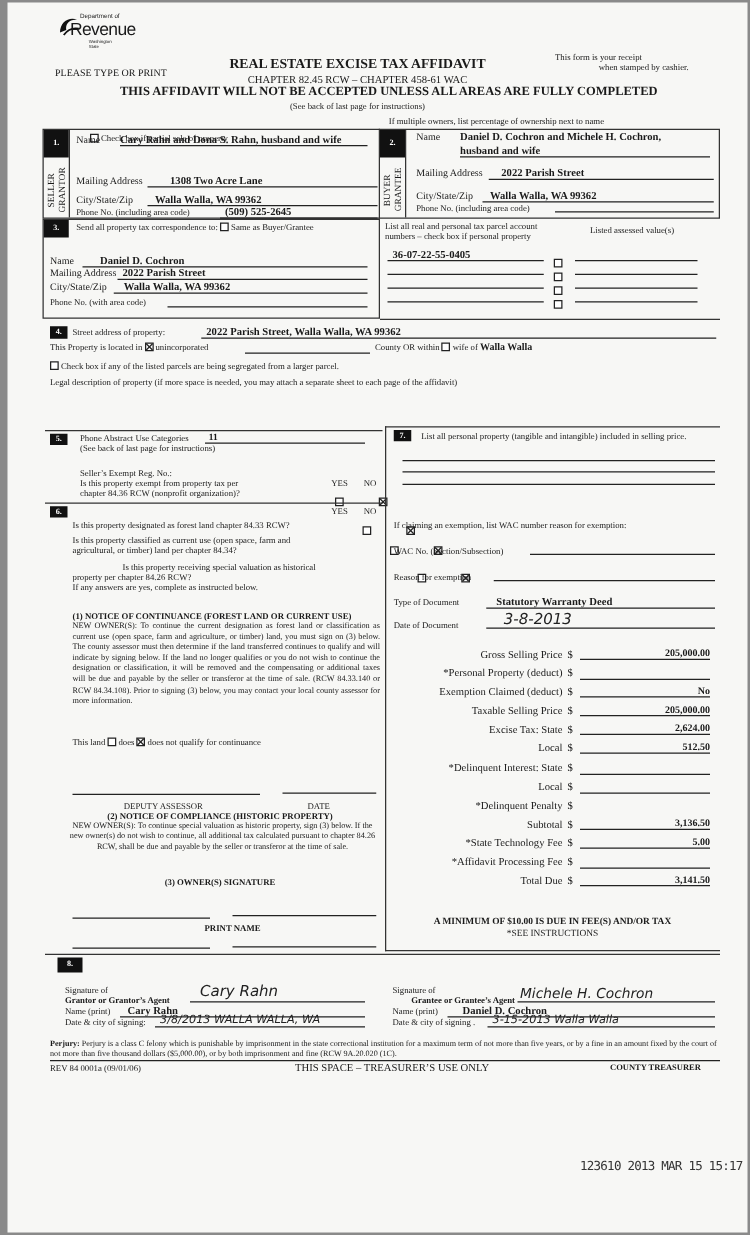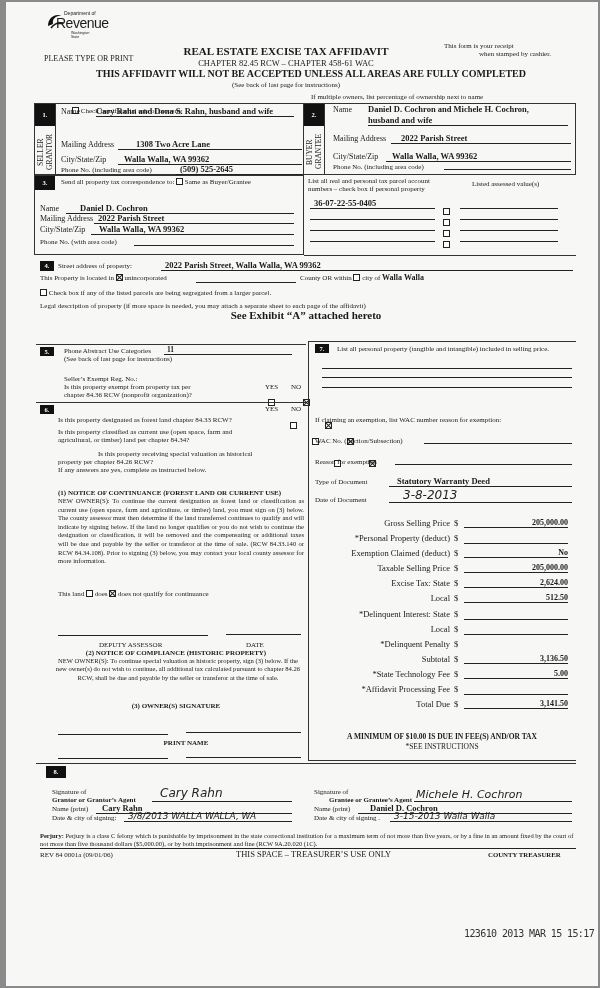--- a/index.html
+++ b/index.html
@@ -140,29 +140,28 @@
   <div class="abs fill ul" style="left:155px;top:258px;width:412px;padding-left:4px;">2022 Parish Street, Walla Walla, WA  99362</div>
   <div class="abs sm" style="left:34px;top:272px;">
     <span>This Property is located in</span>
     <span class="box x"></span>
     <span>unincorporated</span>
   </div>
   <div class="abs ul" style="left:190px;top:280px;width:100px;height:1px;"></div>
   <div class="abs sm" style="left:294px;top:272px;">
     <span>County OR  within</span>
     <span class="box"></span>
-    <span>city of</span>
+    <span>wife of</span>
     <span class="b" style="font-size:8px;">Walla Walla</span>
   </div>
   <div class="abs sm" style="left:34px;top:287px;">
     <span class="box"></span>
     <span>Check box if any of the listed parcels are being segregated from a larger parcel.</span>
   </div>
   <div class="abs sm" style="left:34px;top:300px;">Legal description of property (if more space is needed, you may attach a separate sheet to each page of the affidavit)</div>
-  <div class="abs b center" style="left:150px;top:307px;width:300px;font-size:11px;">See Exhibit “A” attached hereto</div>
 
   
   <div class="abs" style="left:30px;top:342px;width:270px;height:1px;background:#333;"></div>
   <div class="secnum" style="left:34px;top:345px;width:14px;height:9px;line-height:9px;">5.</div>
   <div class="abs sm" style="left:58px;top:345px;">Phone Abstract Use Categories</div>
   <div class="abs fill ul" style="left:158px;top:343px;width:128px;padding-left:3px;font-size:7.5px;">11</div>
   <div class="abs sm" style="left:58px;top:353px;">(See back of last page for instructions)</div>
   <div class="abs sm" style="left:58px;top:373px;">Seller’s Exempt Reg. No.:</div>
   <div class="abs sm" style="left:58px;top:381px;">Is this property exempt from property tax per</div>
   <div class="abs sm" style="left:58px;top:389px;">chapter 84.36 RCW (nonprofit organization)?</div>

